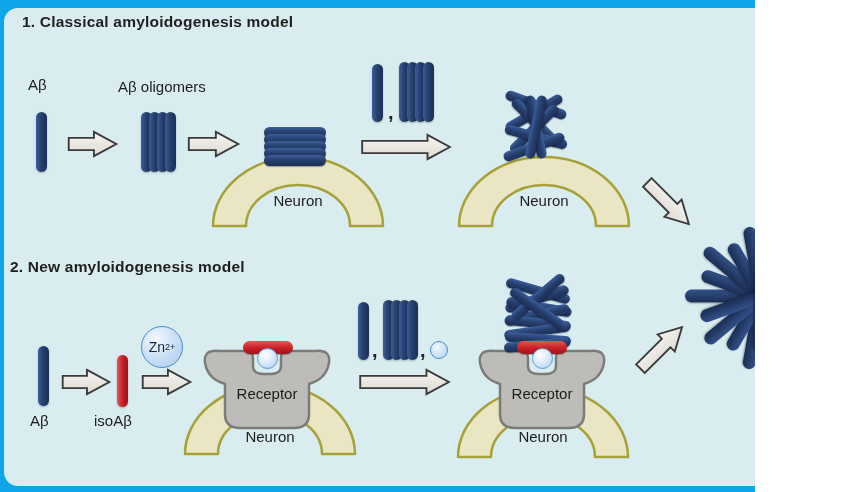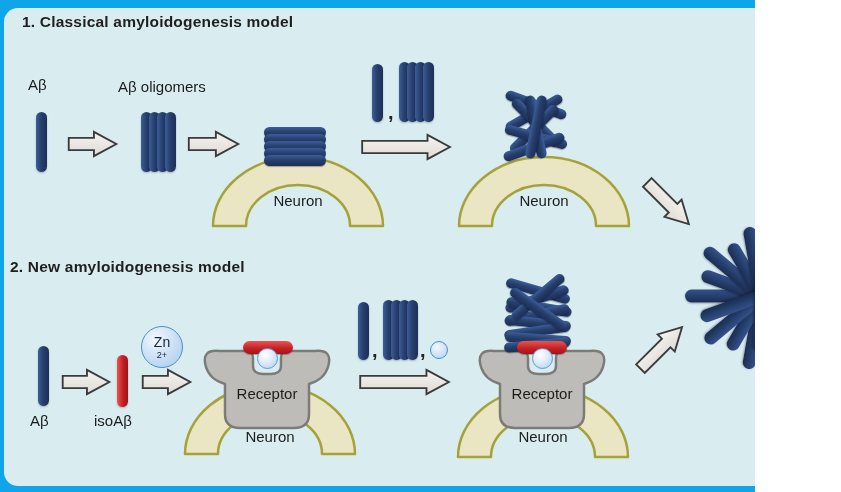--- a/index.html
+++ b/index.html
@@ -41,21 +41,21 @@
             box-shadow:0 1px 1px rgba(0,0,0,.3); }
   .ball { width:21px; height:21px; border-radius:50%;
           background:radial-gradient(circle at 38% 32%,#ffffff 0%,#dcebfa 45%,#aecdf0 100%);
           border:1.5px solid #5b9bd5; }
   .ion-sm { width:18px; height:18px; border-radius:50%;
           background:radial-gradient(circle at 38% 32%,#f2f8fe 0%,#cfe2f6 55%,#b0d0ee 100%);
           border:1.5px solid #4a8fc7; }
   .zn { width:42px; height:42px; border-radius:50%;
         background:radial-gradient(circle at 35% 30%,#f2f8fe 0%,#c7ddf4 55%,#a9cbec 100%);
         border:1.5px solid #4a8fc7; display:flex; align-items:center; justify-content:center;
-        font-size:14px; color:#16253f;flex-direction:column; }
+        font-size:14px; color:#16253f; }
   .zn sup { font-size:9px; }
   .rot45 { transform:rotate(45deg); }
   .rotm45 { transform:rotate(-45deg); }
 </style>
 </head>
 <body>
 
 <div class="canvas">
   <div class="panel"></div>
 

